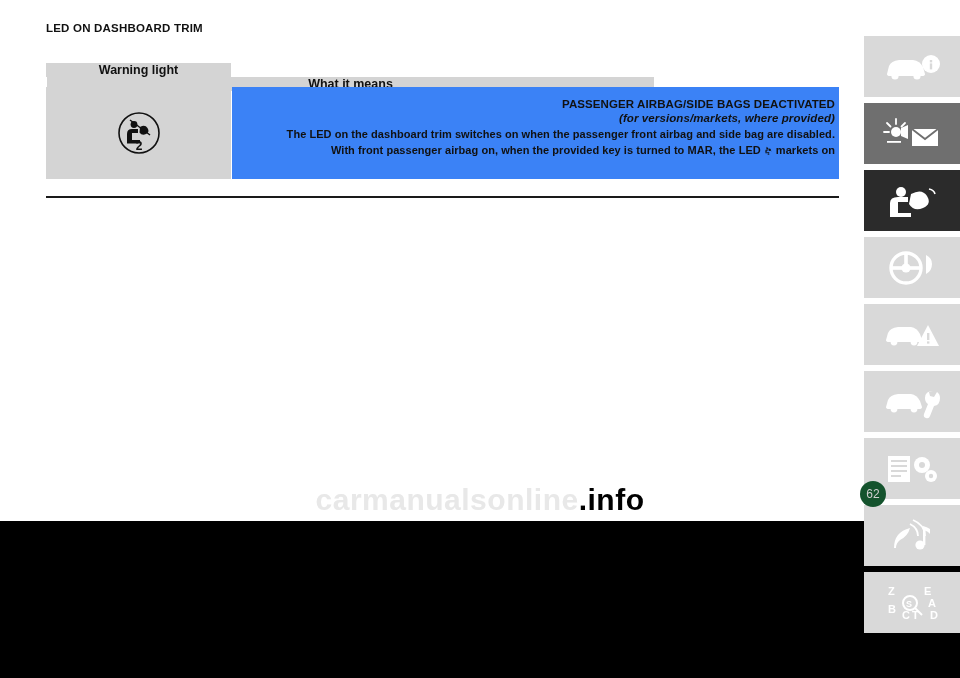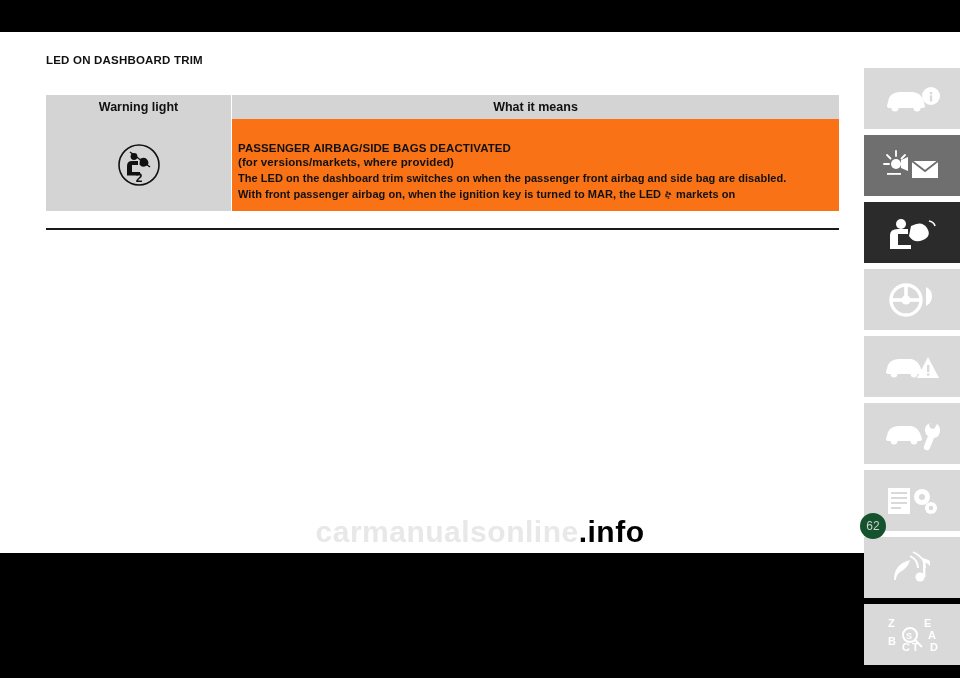--- a/index.html
+++ b/index.html
@@ -11,21 +11,20 @@
     width: 960px;
     height: 678px;
     overflow: hidden;
     font-family: "Liberation Sans", sans-serif;
   }
   #page {
     position: relative;
     width: 960px;
     height: 521px;
     background: #ffffff;
-    margin-top: 32px;
   }
   
   .doc-heading {
     position: absolute;
     left: 46px;
     top: 22px;
     font-size: 11.5px;
     font-weight: bold;
     letter-spacing: 0.2px;
     color: #111;
@@ -33,20 +32,21 @@
   
   .table {
     position: absolute;
     left: 46px;
     top: 63px;
     width: 793px;
   }
   .table-head {
     display: flex;
     height: 24px;
+    flex-direction: column;
   }
   .th {
     background: #d4d4d4;
     color: #111;
     font-size: 12.5px;
     font-weight: bold;
     display: flex;
     align-items: center;
     justify-content: center;
     height: 24px;
@@ -62,42 +62,44 @@
     width: 185px;
     background: #d4d4d4;
     display: flex;
     align-items: center;
     justify-content: center;
     position: relative;
   }
   .cell-means {
     width: 607px;
     margin-left: 1px;
-    background: #f97316;
-    padding: 22px 4px 0 6px;
+    background: #3b82f6;
+    padding: 10px 4px 0 6px;
     box-sizing: border-box;
+    text-align: right;
   }
   .rule {
     position: absolute;
     left: 46px;
     top: 196px;
     width: 793px;
     height: 2px;
     background: #1a1a1a;
   }
   .means-title {
     font-size: 11.5px;
     font-weight: bold;
     color: #111;
     line-height: 14px;
     letter-spacing: 0.1px;
   }
   .means-sub {
     font-size: 11.5px;
     font-weight: bold;
+    font-style: italic;
     color: #111;
     line-height: 15px;
     letter-spacing: 0.1px;
   }
   .means-body {
     font-size: 11px;
     font-weight: bold;
     color: #111;
     line-height: 15.5px;
     letter-spacing: 0.05px;
@@ -197,21 +199,21 @@
 
             <text x="25" y="42" font-family="Liberation Sans, sans-serif" font-size="12" font-weight="bold" fill="#111" text-anchor="middle">2</text>
           </svg>
         </span>
       </div>
       <div class="cell-means">
         <div class="means-title">PASSENGER AIRBAG/SIDE BAGS DEACTIVATED</div>
         <div class="means-sub">(for versions/markets, where provided)</div>
         <div class="means-body">
           <span>The LED on the dashboard trim switches on when the passenger front airbag and side bag are disabled.</span><br>
-          <span>With front passenger airbag on, when the ignition key is turned to MAR, the LED</span><span class="inline-icon"><svg width="13" height="13" viewBox="0 0 50 50">
+          <span>With front passenger airbag on, when the provided key is turned to MAR, the LED</span><span class="inline-icon"><svg width="13" height="13" viewBox="0 0 50 50">
                 <circle cx="20" cy="16.5" r="3.4" fill="#111"></circle>
                 <path d="M13 32 L13 26 Q13 21 18 21 L24 21 L24 25 L18 25 L18 32 Z" fill="#111"></path>
                 <path d="M13 32 L26 32 L26 35.5 L13 35.5 Z" fill="#111"></path>
                 <path d="M26 19 q5 -3 7.5 1 q2.6 4 -1.5 6 q-4 2 -6.5 -1.5 z" fill="#111"></path>
                 <line x1="16" y1="12" x2="36" y2="27" stroke="#111" stroke-width="2"></line>
                 <text x="25" y="44" font-family="Liberation Sans, sans-serif" font-size="14" font-weight="bold" fill="#111" text-anchor="middle">2</text>
               </svg></span><span>markets on</span><br>
         </div>
       </div>
     </div>

